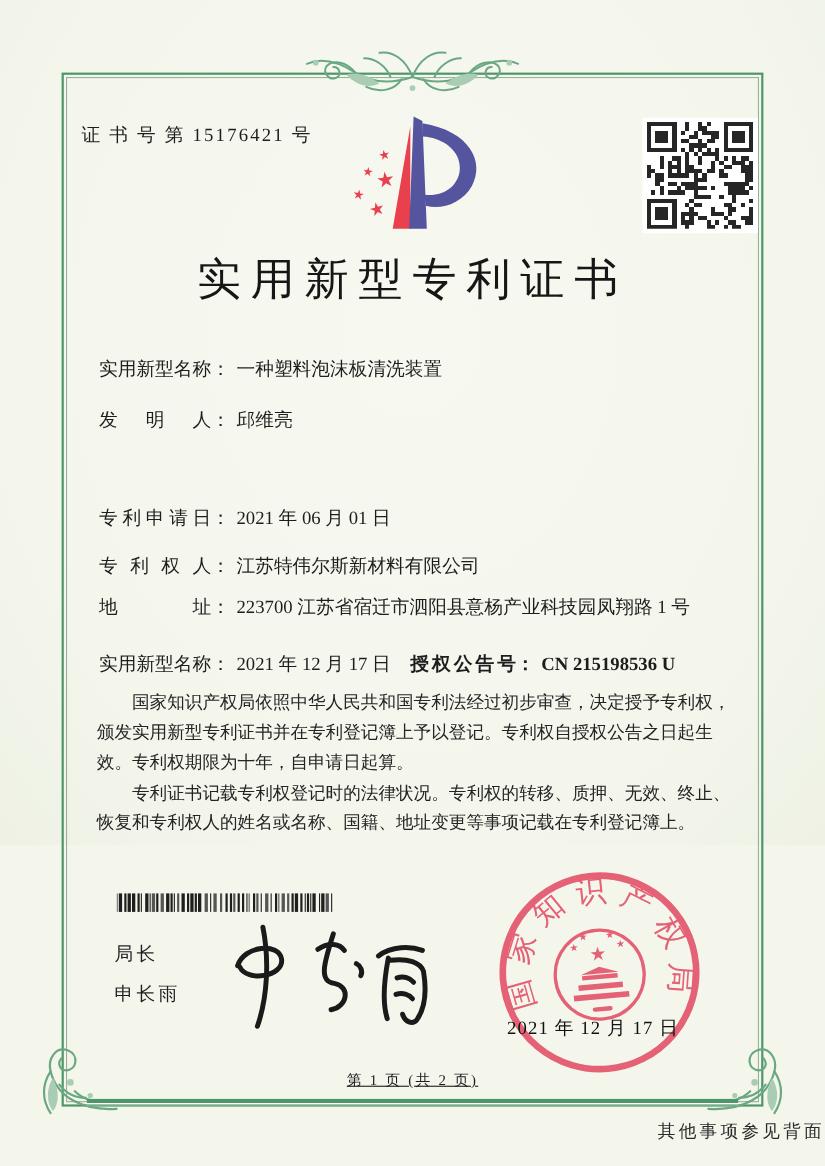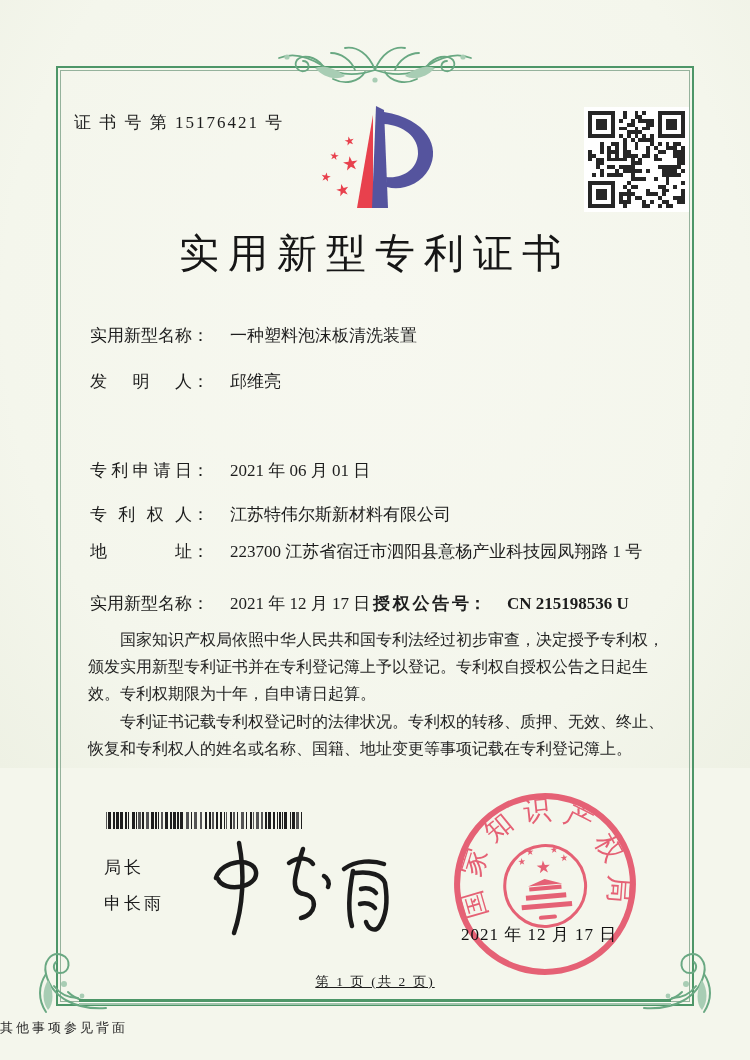--- a/index.html
+++ b/index.html
@@ -36,43 +36,43 @@
   .qr{position:absolute;left:588px;top:111px;width:97px;height:97px;background:#fff;
       box-shadow:0 0 0 4px #fff;}
 
   .title{position:absolute;left:0;top:226px;width:750px;text-align:center;
     font-size:40px;letter-spacing:9px;color:#161616;}
 
   
   .row{position:absolute;left:90px;font-size:17px;white-space:nowrap;}
   .flabel{display:inline-block;width:102px;text-align:justify;text-align-last:justify;}
   .fcolon{display:inline-block;}
-  .fvalue{margin-left:21px;}
+  .fvalue{margin-left:6px;}
   .row2{position:absolute;left:373px;font-size:17px;white-space:nowrap;font-weight:bold;}
   .flabel2{display:inline-block;width:96px;text-align:justify;text-align-last:justify;}
 
   
   .body-text{position:absolute;left:88px;top:626px;width:580px;font-size:16px;
     line-height:1.7;color:#242424;}
   .body-text p{margin:0;text-indent:2em;}
 
   
   .barcode{position:absolute;left:106px;top:812px;width:196px;height:17px;}
   .director-title{position:absolute;left:104px;top:856px;font-size:17px;letter-spacing:3px;}
   .director-name{position:absolute;left:104px;top:892px;font-size:17px;letter-spacing:3px;}
   .signature{position:absolute;left:192px;top:831px;width:208px;height:110px;}
   .seal{position:absolute;left:449px;top:788px;width:192px;height:192px;opacity:.92;}
   .seal-date{position:absolute;left:461px;top:923px;font-size:17px;letter-spacing:1px;color:#111;}
 
   .page-info{position:absolute;left:0;top:973px;width:750px;text-align:center;
     font-size:13.5px;letter-spacing:2px;text-decoration:underline;}
   .bottom-rule{position:absolute;left:79px;top:999px;width:592px;height:6px;
     background:linear-gradient(to bottom,var(--frame-green) 0 55%,#fdfdf8 55% 72%,#9fc4ab 72% 100%);}
-  .back-note{position:absolute;left:0;top:1019px;width:750px;text-align:left;
-    font-size:13px;letter-spacing:3px;color:#2a2a2a;}
+  .back-note{position:absolute;left:0;top:1019px;width:750px;text-align:right;
+    font-size:16px;letter-spacing:3px;color:#2a2a2a;}
 </style>
 </head>
 <body>
 
 <div class="page">
 
   <div class="frame"></div>
 
   <svg class="ornament" style="left:277px;top:40px;" width="196" height="54" viewBox="0 0 196 54">
     <g fill="none" stroke="var(--ornament-green)" stroke-width="1.8" stroke-linecap="round">

